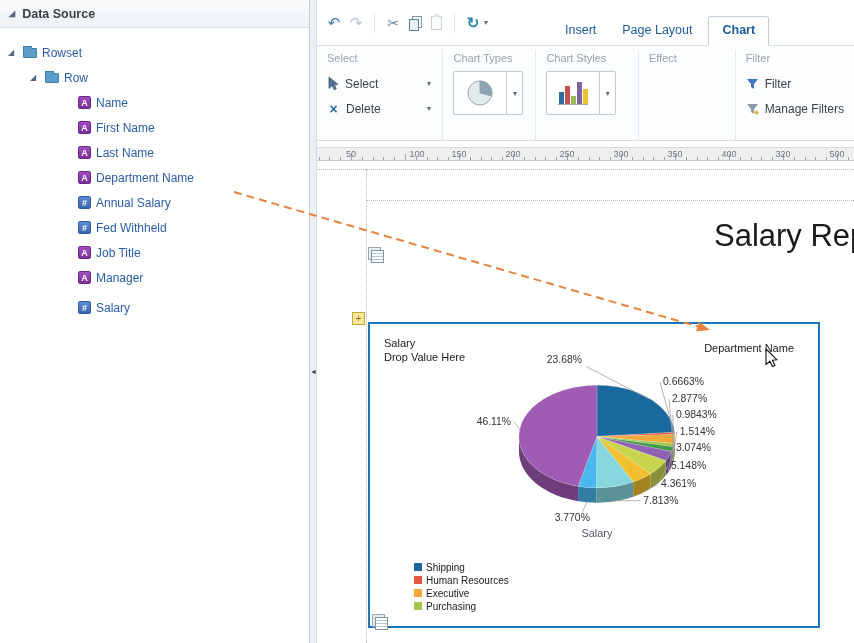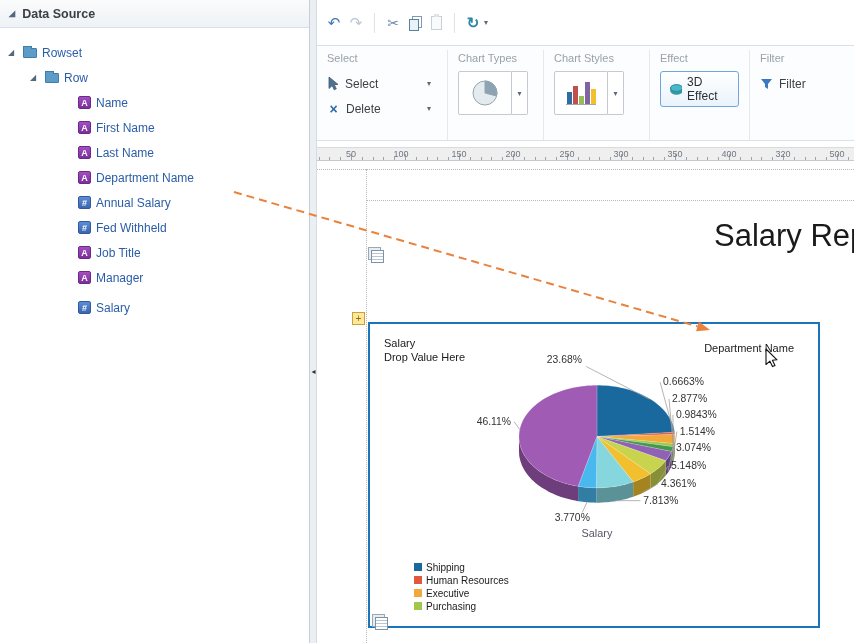--- a/index.html
+++ b/index.html
@@ -157,20 +157,25 @@
     <div id="toolbar">
       <span class="tbtn undo">↶</span>
       <span class="tbtn redo">↷</span>
       <span class="sep"></span>
       <span class="tbtn cut">✂</span>
       <span class="copy-icon"></span>
       <span class="paste-icon"></span>
       <span class="sep"></span>
       <span class="tbtn refresh">↻</span>
       <span class="dd">▾</span>
+      <div id="tabs">
+          <span class="tab">Insert</span>
+          <span class="tab">Page Layout</span>
+          <span class="tab active">Chart</span>
+        </div>
     </div>
 
     <div id="ribbon">
       <div class="group" style="width:130px;">
         <div class="group-title">Select</div>
         <div class="rib-row">
           <svg width="12" height="15">
               <path d="M2,1 L2,12.5 L5.2,9.6 L7.2,13.8 L9.3,12.8 L7.3,8.7 L11,8.4 Z" fill="#53718E" stroke="#3E5B78" stroke-width="0.8"></path>
             </svg>
           <span>Select</span>
@@ -208,36 +213,36 @@
               <rect x="21" y="4" width="5" height="22" fill="#8064A2"></rect>
               <rect x="27" y="11" width="5" height="15" fill="#F2C02E"></rect>
             </svg>
           </div>
           <div class="pick-dd dd">▾</div>
         </div>
       </div>
 
       <div class="group" style="width:100px;">
         <div class="group-title">Effect</div>
-        <div class="effect-btn">
-          <svg width="15" height="13">
-            <path d="M1.5,5 v3 a6,3.4 0 0 0 12,0 v-3" fill="#2E9AAA" stroke="#2E8898" stroke-width="0.5"></path>
-            <ellipse cx="7.5" cy="5" rx="6" ry="3.4" fill="#49B8C8" stroke="#2E8898"></ellipse>
-          </svg>
-          <span>3D Effect</span>
-        </div>
       </div>
 
       <div class="group" style="flex:1;">
         <div class="group-title">Filter</div>
         <div class="filter-row">
           <svg width="13" height="12">
               <path d="M1,1 H12 L8,6 V11 L5,9 V6 Z" fill="#3C78C0"></path>
             </svg>
           <span>Filter</span>
+        </div>
+        <div class="filter-row">
+          <svg width="13" height="12">
+              <path d="M1,1 H12 L8,6 V11 L5,9 V6 Z" fill="#8C9AA8"></path>
+              <circle cx="10.5" cy="9.5" r="2" fill="#E8B23C"></circle>
+            </svg>
+          <span>Manage Filters</span>
         </div>
       </div>
     </div>
 
     <div id="ruler">
         <div class="tick" style="left: 1.6px; height: 3px;"></div>
         <div class="tick" style="left: 12.4px; height: 3px;"></div>
         <div class="tick" style="left: 23.2px; height: 3px;"></div>
         <div class="tick" style="left: 34px; height: 6px;"></div>
         <div class="tick" style="left: 44.8px; height: 3px;"></div>
@@ -280,21 +285,21 @@
         <div class="tick" style="left: 444.4px; height: 3px;"></div>
         <div class="tick" style="left: 455.2px; height: 3px;"></div>
         <div class="tick" style="left: 466px; height: 6px;"></div>
         <div class="tick" style="left: 476.8px; height: 3px;"></div>
         <div class="tick" style="left: 487.6px; height: 3px;"></div>
         <div class="tick" style="left: 498.4px; height: 3px;"></div>
         <div class="tick" style="left: 509.2px; height: 3px;"></div>
         <div class="tick" style="left: 520px; height: 6px;"></div>
         <div class="tick" style="left: 530.8px; height: 3px;"></div>
         <span class="ruler-num" style="left: 34px;">50</span>
-        <span class="ruler-num" style="left: 84px;">100</span>
+        <span class="ruler-num" style="left: 100px;">100</span>
         <span class="ruler-num" style="left: 142px;">150</span>
         <span class="ruler-num" style="left: 196px;">200</span>
         <span class="ruler-num" style="left: 250px;">250</span>
         <span class="ruler-num" style="left: 304px;">300</span>
         <span class="ruler-num" style="left: 358px;">350</span>
         <span class="ruler-num" style="left: 412px;">400</span>
         <span class="ruler-num" style="left: 466px;">320</span>
         <span class="ruler-num" style="left: 520px;">500</span>
       </div>
 

